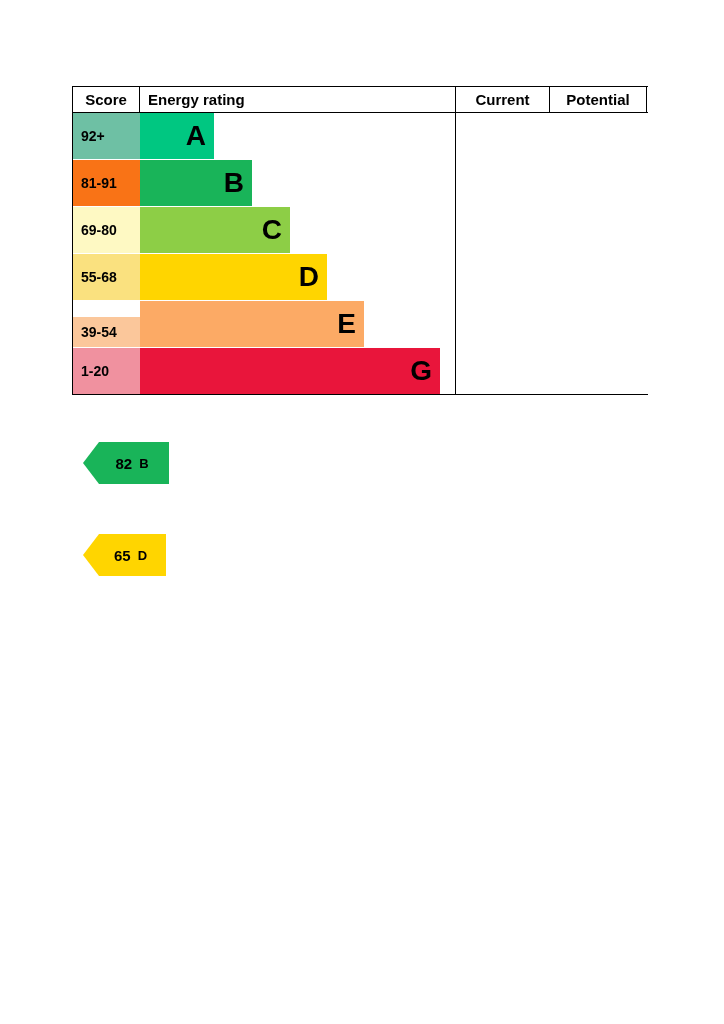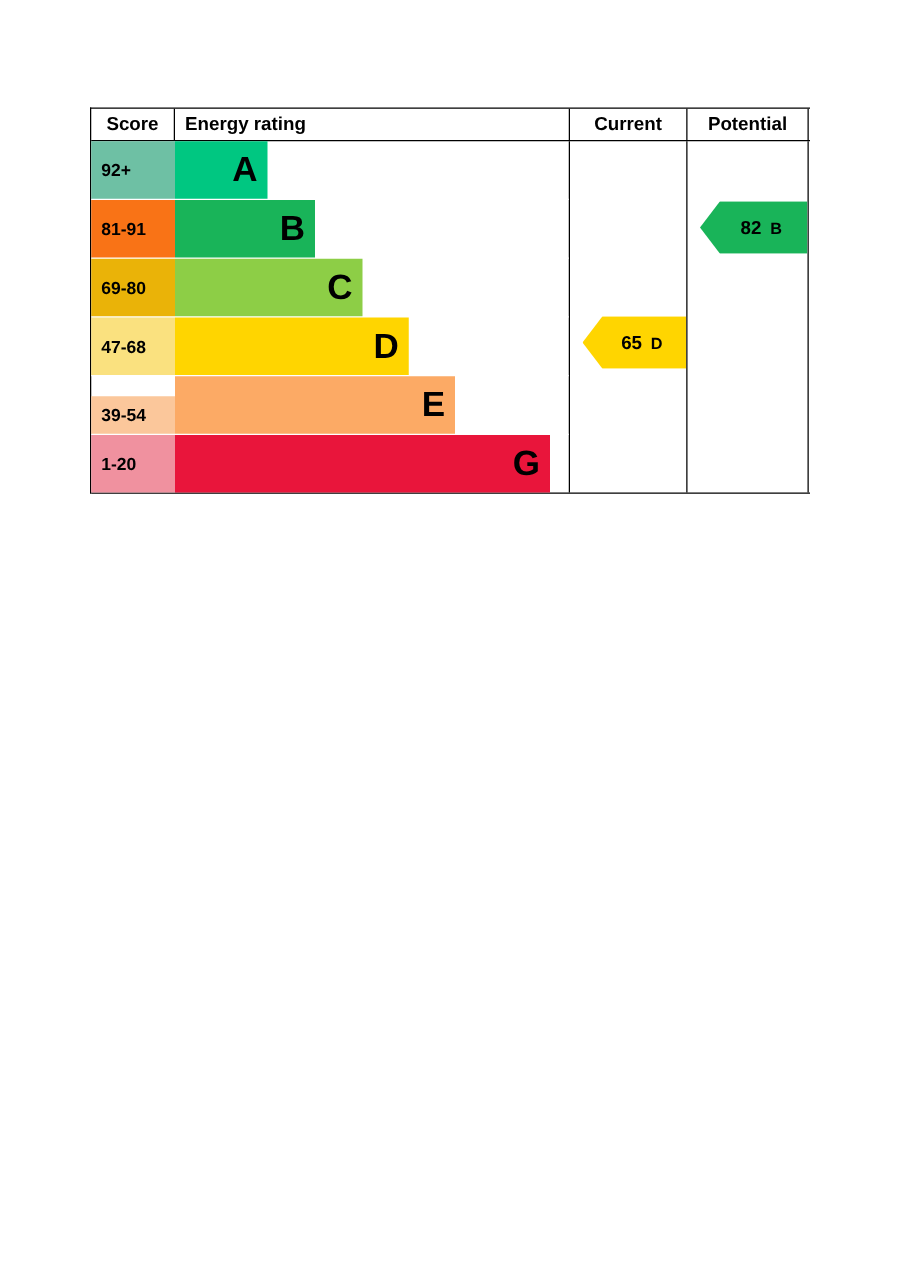--- a/index.html
+++ b/index.html
@@ -41,20 +41,21 @@
     height: 100%;
   }
   .h-score   { width: 67px;  justify-content: center; }
   .h-rating  { width: 316px; padding-left: 8px; }
   .h-current { width: 94px;  justify-content: center; }
   .h-potential { width: 97px; justify-content: center; }
 
   .epc-body {
     display: flex;
     position: relative;
+    flex-direction: column;
   }
   .bands-col {
     width: 383px;
     border-right: 1px solid #000;
     box-sizing: border-box;
   }
   .current-col {
     width: 94px;
     border-right: 1px solid #000;
     box-sizing: border-box;
@@ -142,25 +143,25 @@
     <div class="bands-col">
       <div class="band-row">
         <div class="score-cell" style="background: rgb(110, 192, 164);">92+</div>
         <div class="bar" style="background: rgb(0, 199, 129); width: 74px;">A</div>
       </div>
       <div class="band-row">
         <div class="score-cell" style="background: #f97316;">81-91</div>
         <div class="bar" style="background: rgb(25, 180, 89); width: 112px;">B</div>
       </div>
       <div class="band-row">
-        <div class="score-cell" style="background: #eab308;">69-80</div>
+        <div class="score-cell" style="background: #fef9c3;">69-80</div>
         <div class="bar" style="background: rgb(141, 206, 70); width: 150px;">C</div>
       </div>
       <div class="band-row">
-        <div class="score-cell" style="background: rgb(250, 225, 127);">47-68</div>
+        <div class="score-cell" style="background: rgb(250, 225, 127);">55-68</div>
         <div class="bar" style="background: rgb(255, 213, 0); width: 187px;">D</div>
       </div>
       <div class="band-row">
         <div class="score-cell" style="background: rgb(251, 199, 155); margin-top: 16px;">39-54</div>
         <div class="bar" style="background: rgb(252, 170, 101); width: 224px;">E</div>
       </div>
       <div class="band-row">
         <div class="score-cell" style="background: rgb(240, 145, 159);">1-20</div>
         <div class="bar" style="background: rgb(233, 21, 59); width: 300px;">G</div>
       </div>

